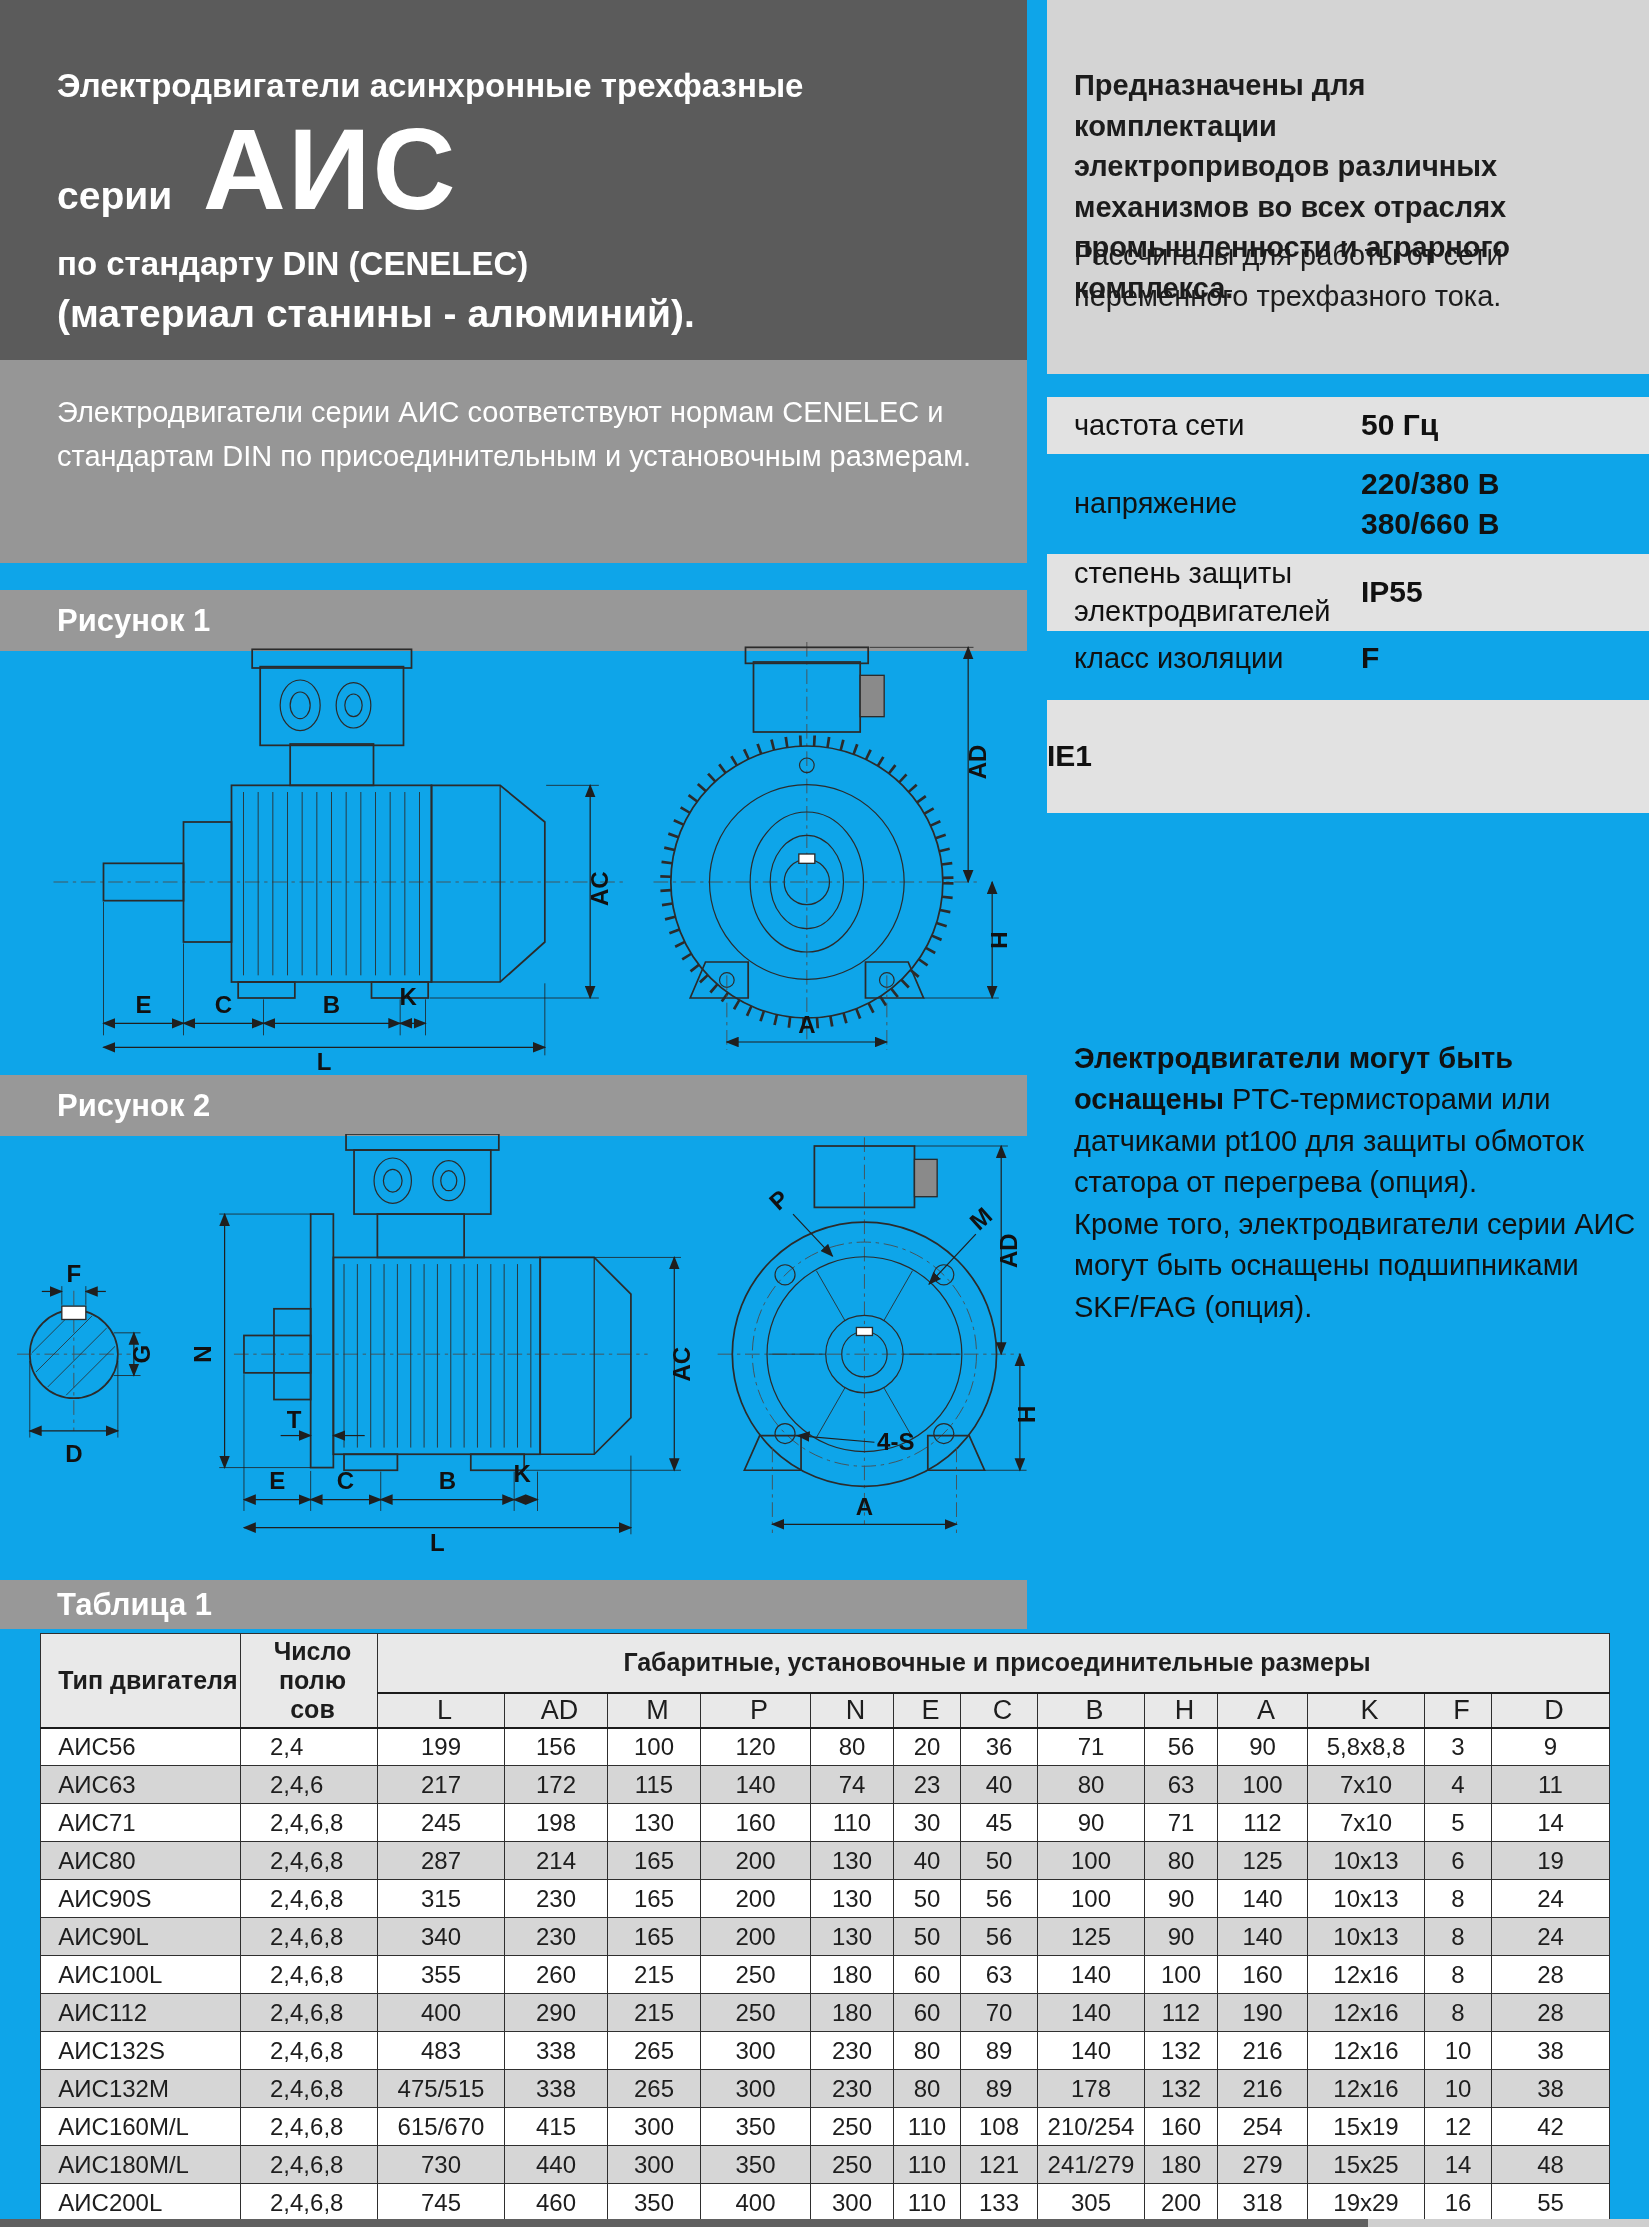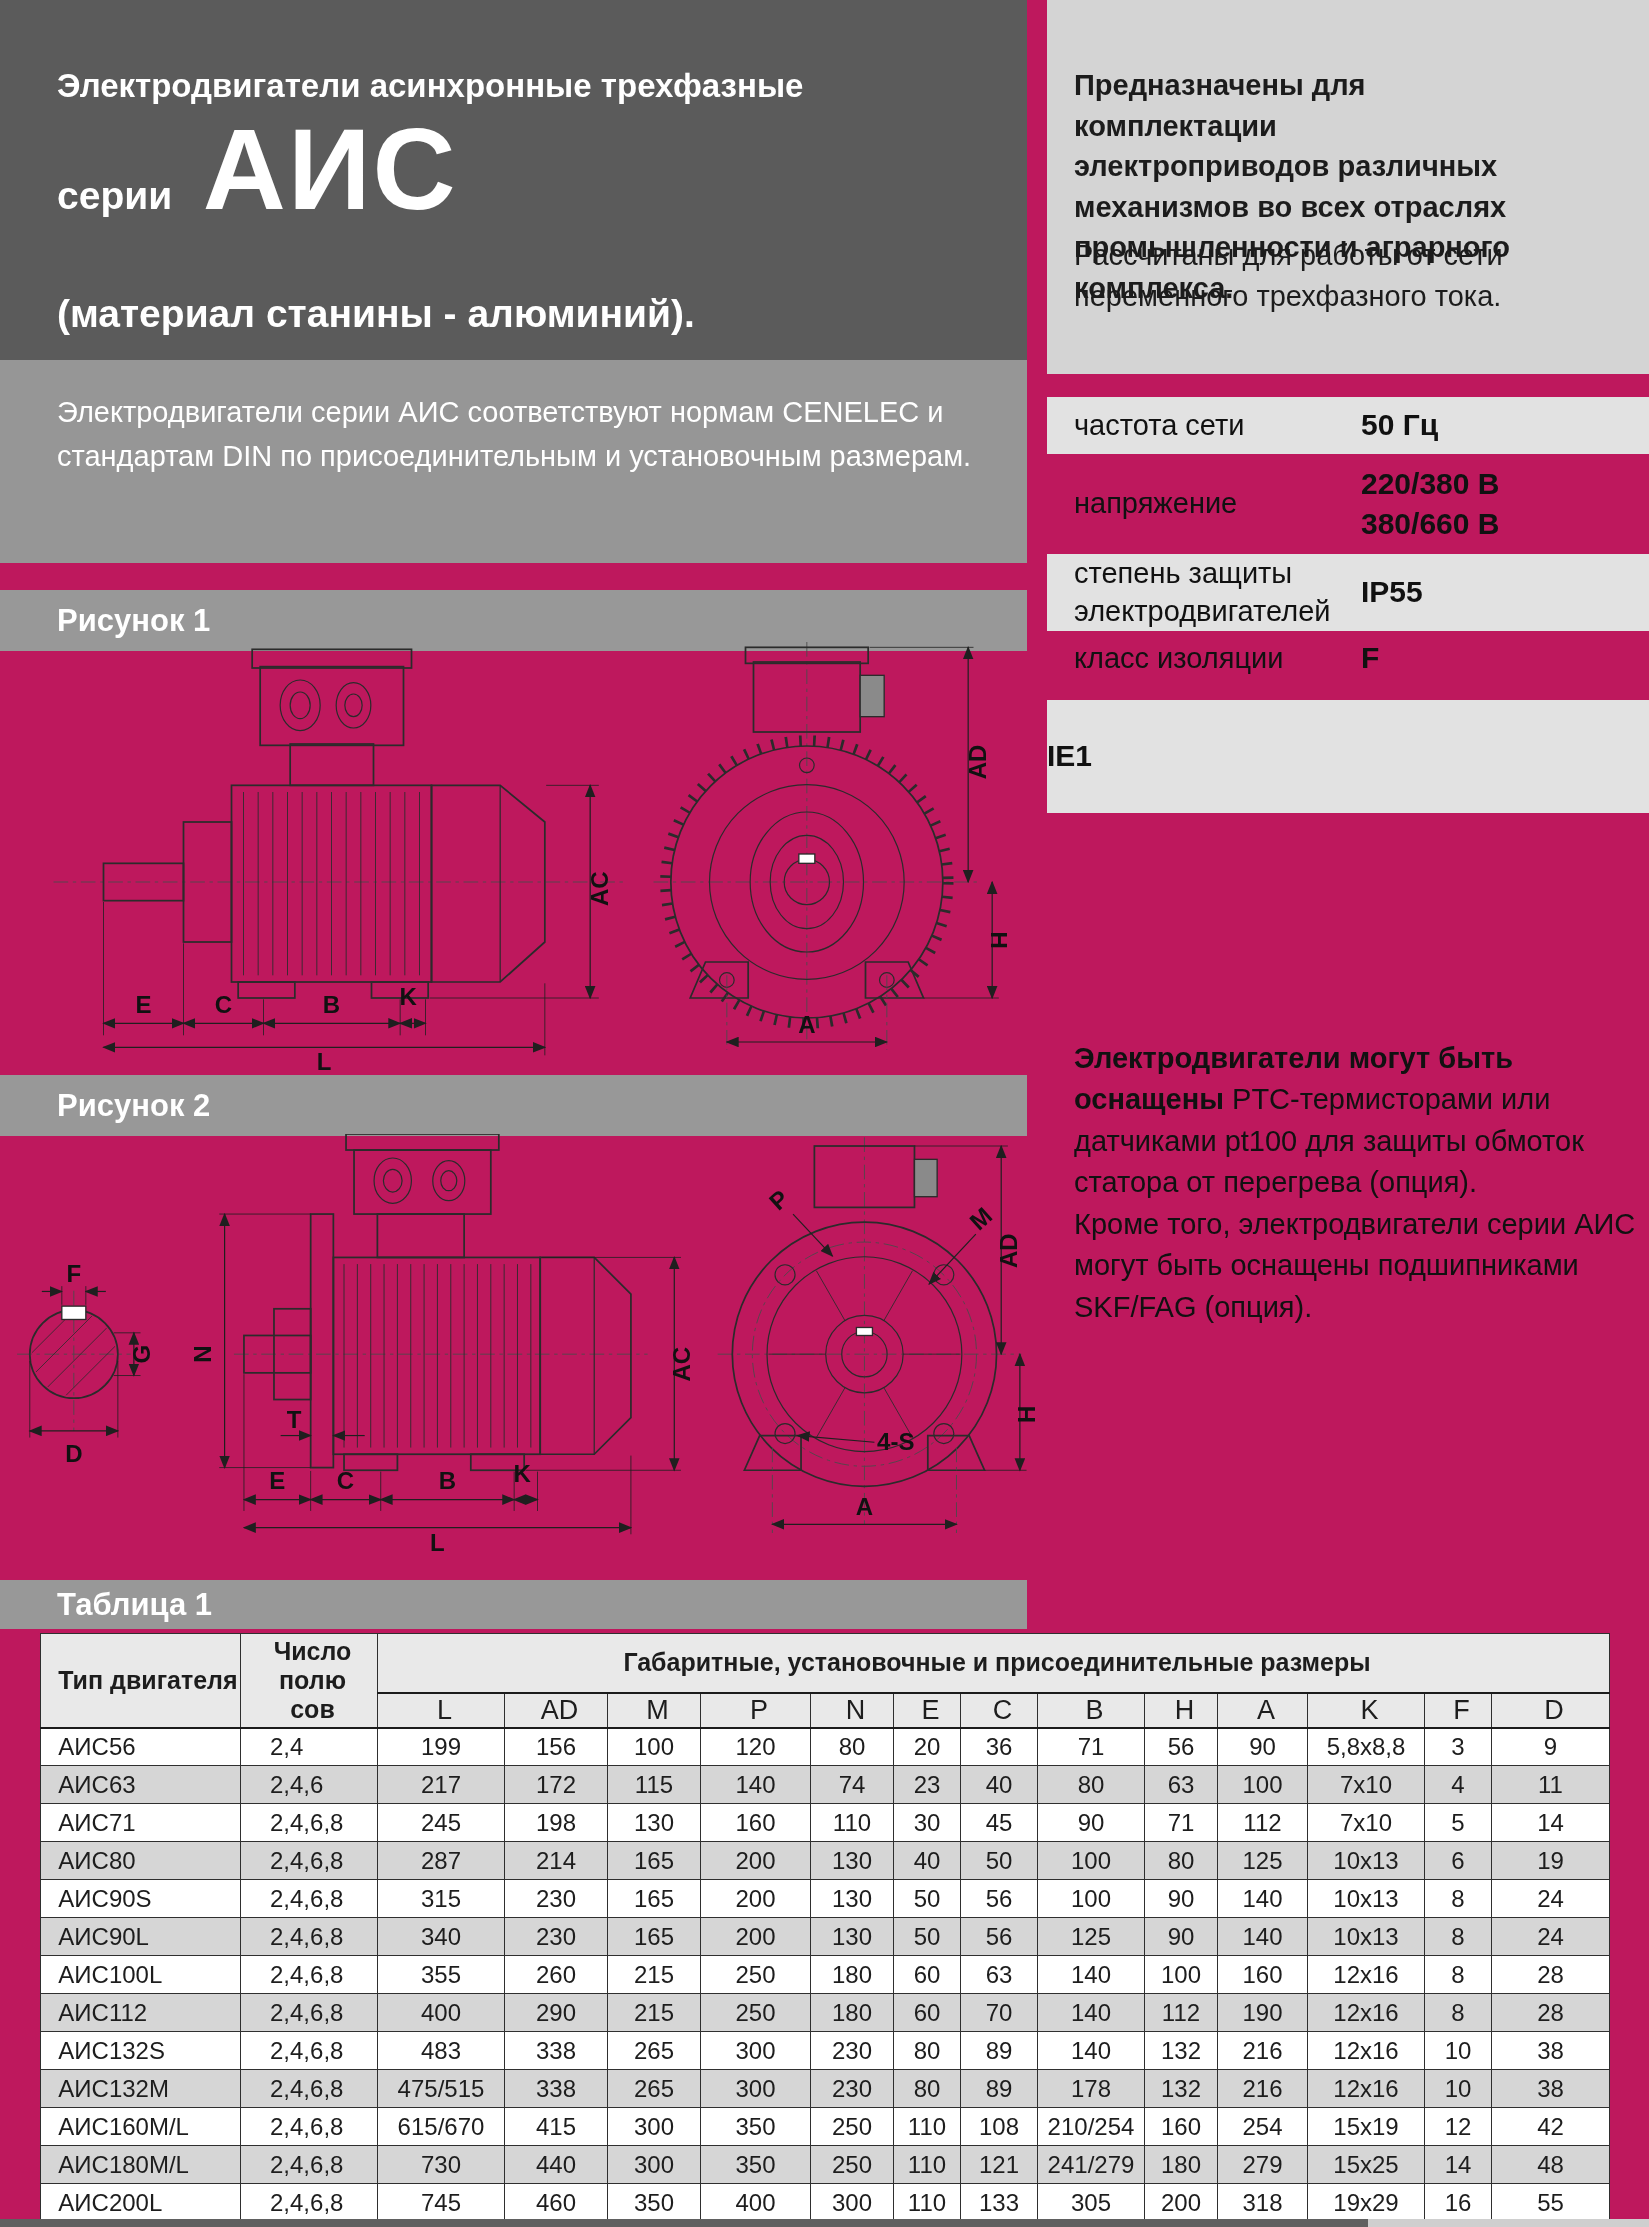--- a/index.html
+++ b/index.html
@@ -1,17 +1,17 @@
 <!DOCTYPE html>
 <html style="font-size:10.7px"><head>
 <meta charset="utf-8">
 <style>
   html,body{margin:0;padding:0;background:#ffffff;}
   body{font-family:"Liberation Sans", sans-serif;}
-  #page{position:relative;width:1649px;height:2227px;background:#be185d;overflow:hidden;}
+  #page{position:relative;width:1649px;height:2227px;background:#0ea5e9;overflow:hidden;}
 
   
   .hd{position:absolute;left:0;top:0;width:1027px;height:360px;background:#5b5b5b;color:#fff;}
   .hd-title{position:absolute;left:57px;top:67px;font-size:33px;font-weight:700;white-space:nowrap;}
   .hd-series{position:absolute;left:57px;top:112px;display:flex;align-items:baseline;line-height:1;gap:16px;}
   .hd-series .pre{font-size:39px;font-weight:700;}
   .hd-series .big{font-size:115px;font-weight:700;letter-spacing:2px;margin-left:14.7px;}
   .hd-sub1{position:absolute;left:57px;top:245px;font-size:33px;font-weight:700;}
   .hd-sub2{position:absolute;left:57px;top:292px;font-size:39px;font-weight:700;}
 
@@ -73,20 +73,21 @@
 <body>
 
 <div id="page">
 
   <div class="hd">
     <div class="hd-title">Электродвигатели асинхронные трехфазные</div>
     <div class="hd-series">
       <span class="pre">серии</span>
       <span class="big">АИС</span>
     </div>
+    <div class="hd-sub1">по стандарту DIN (CENELEC)</div>
     <div class="hd-sub2">(материал станины - алюминий).</div>
   </div>
 
   <div class="note">
     <p>Электродвигатели серии АИС соответствуют нормам CENELEC и стандартам DIN по присоединительным и установочным размерам.</p>
   </div>
 
   <div class="intro">
     <p class="p1">Предназначены для комплектации электроприводов различных механизмов во всех отраслях промышленности и аграрного комплекса.</p>
     <p class="p2">Рассчитаны для работы от сети переменного трехфазного тока.</p>

